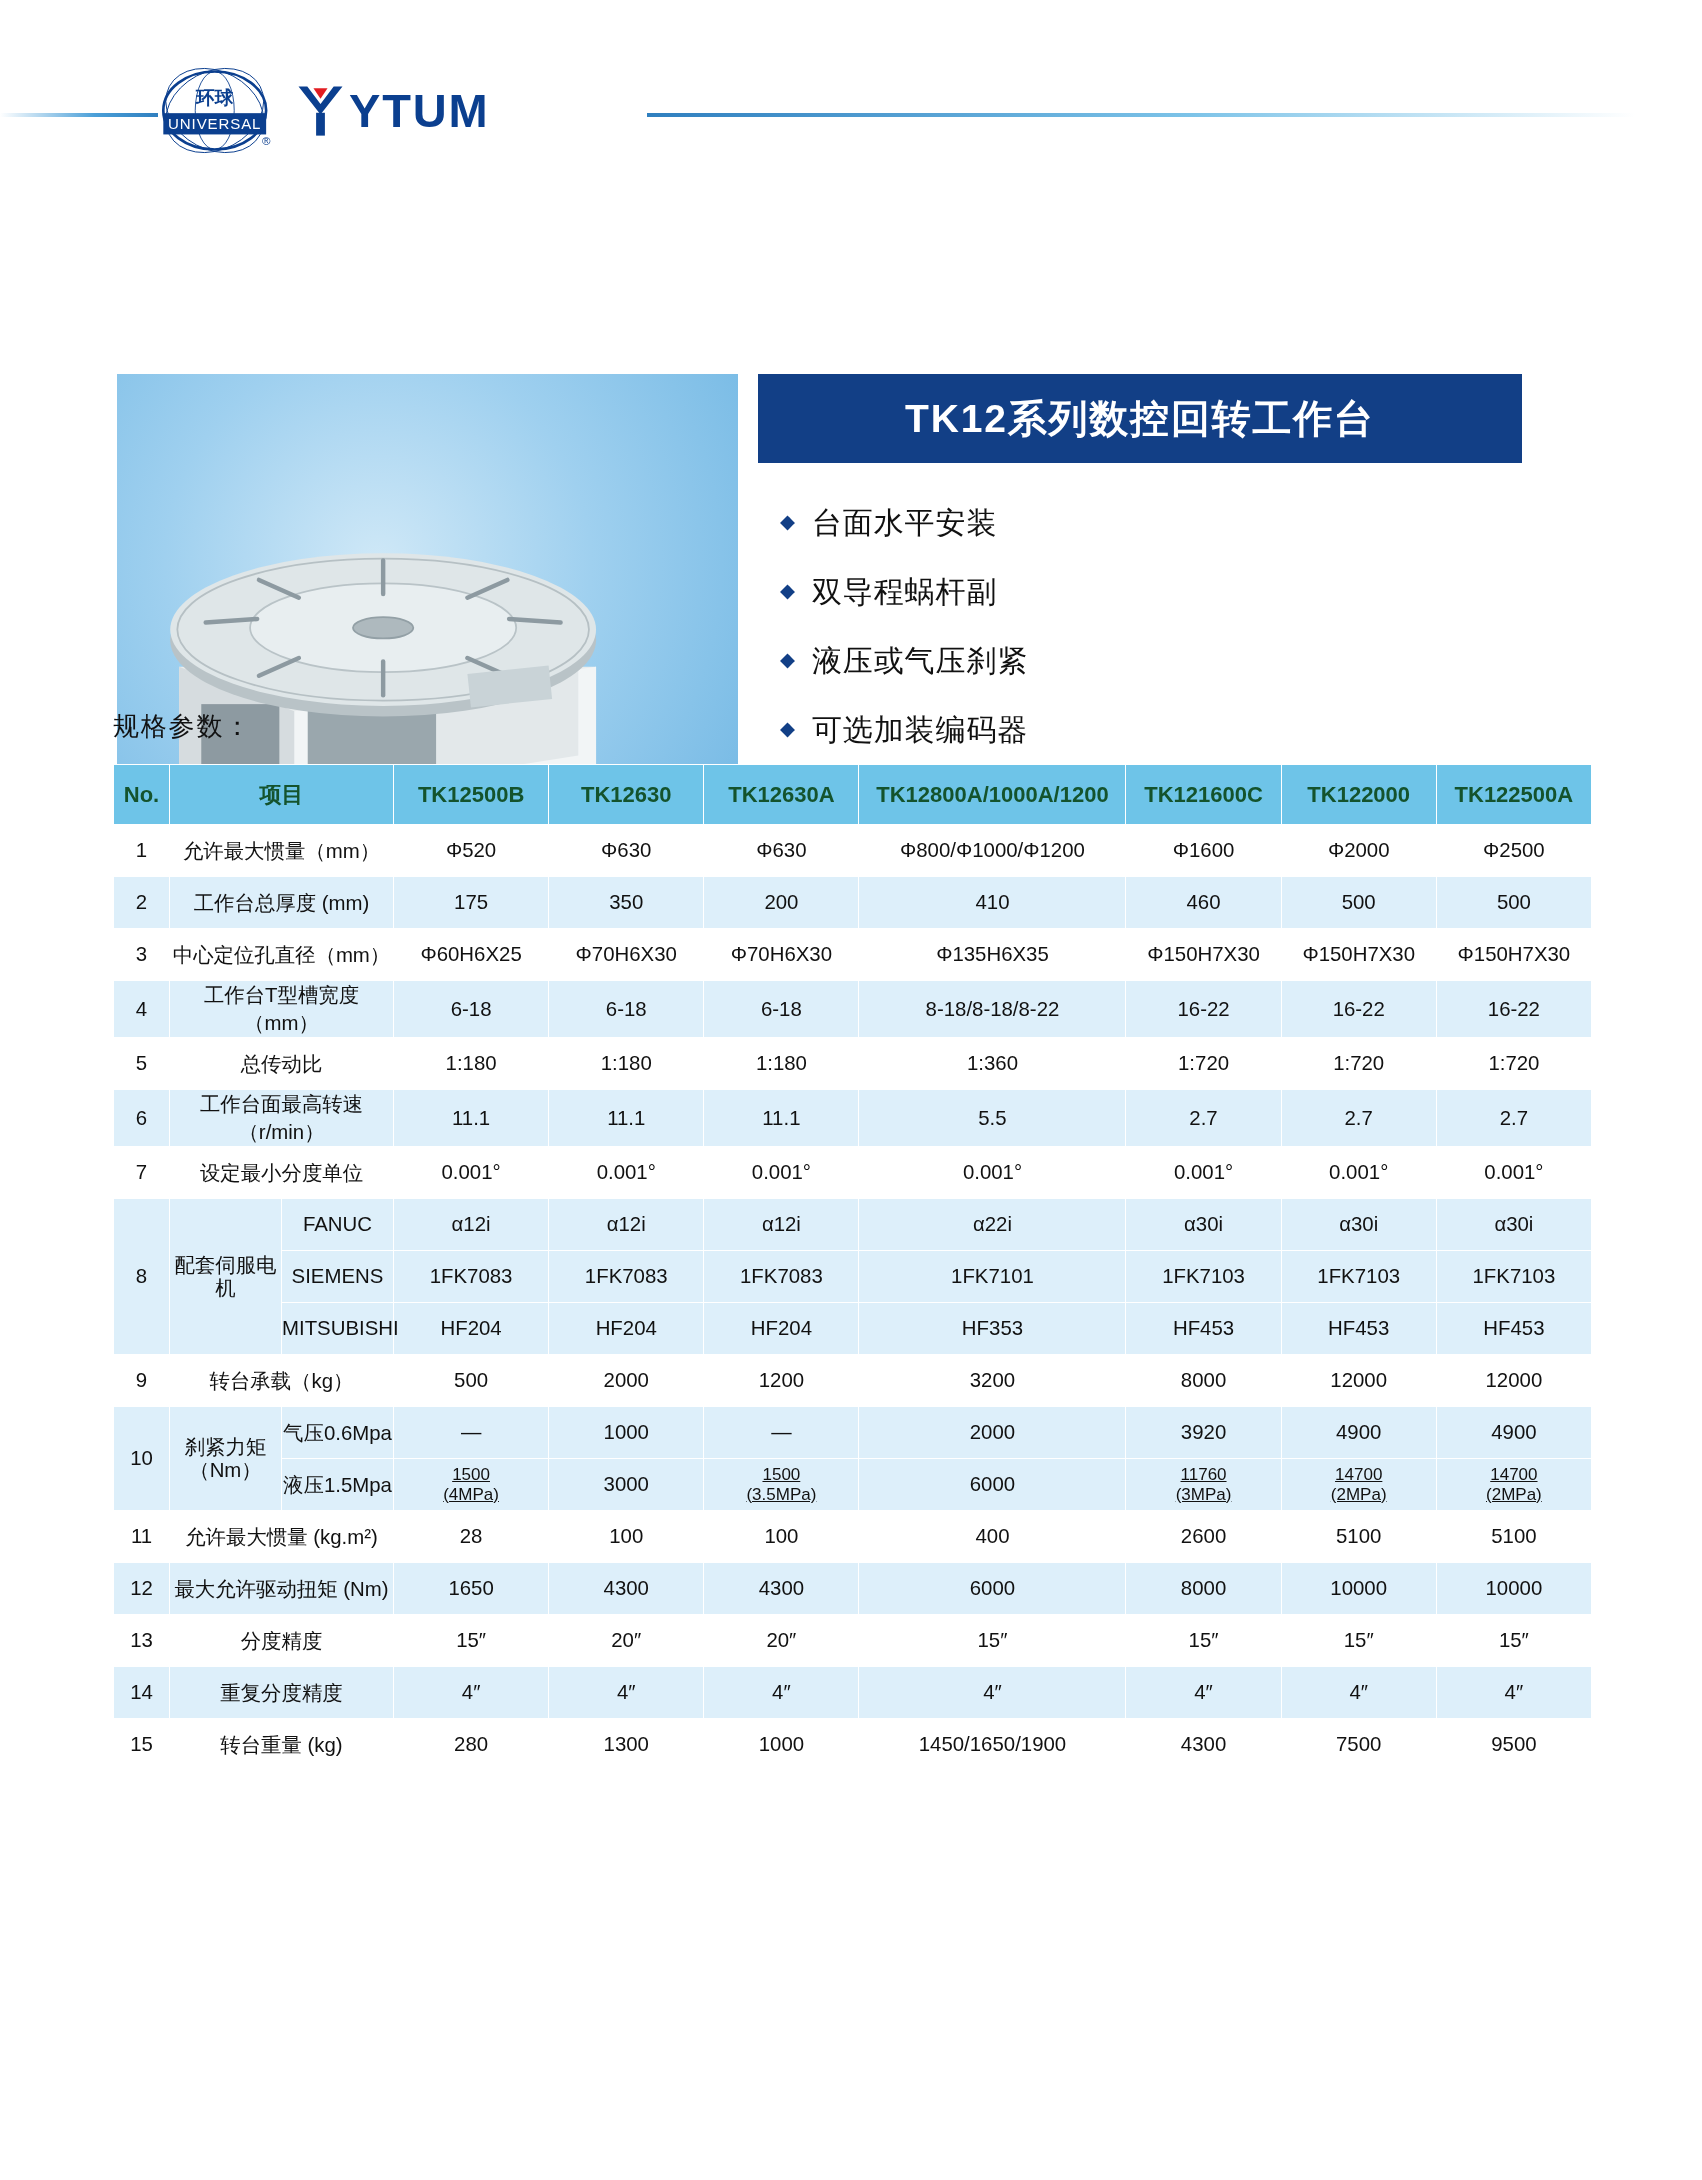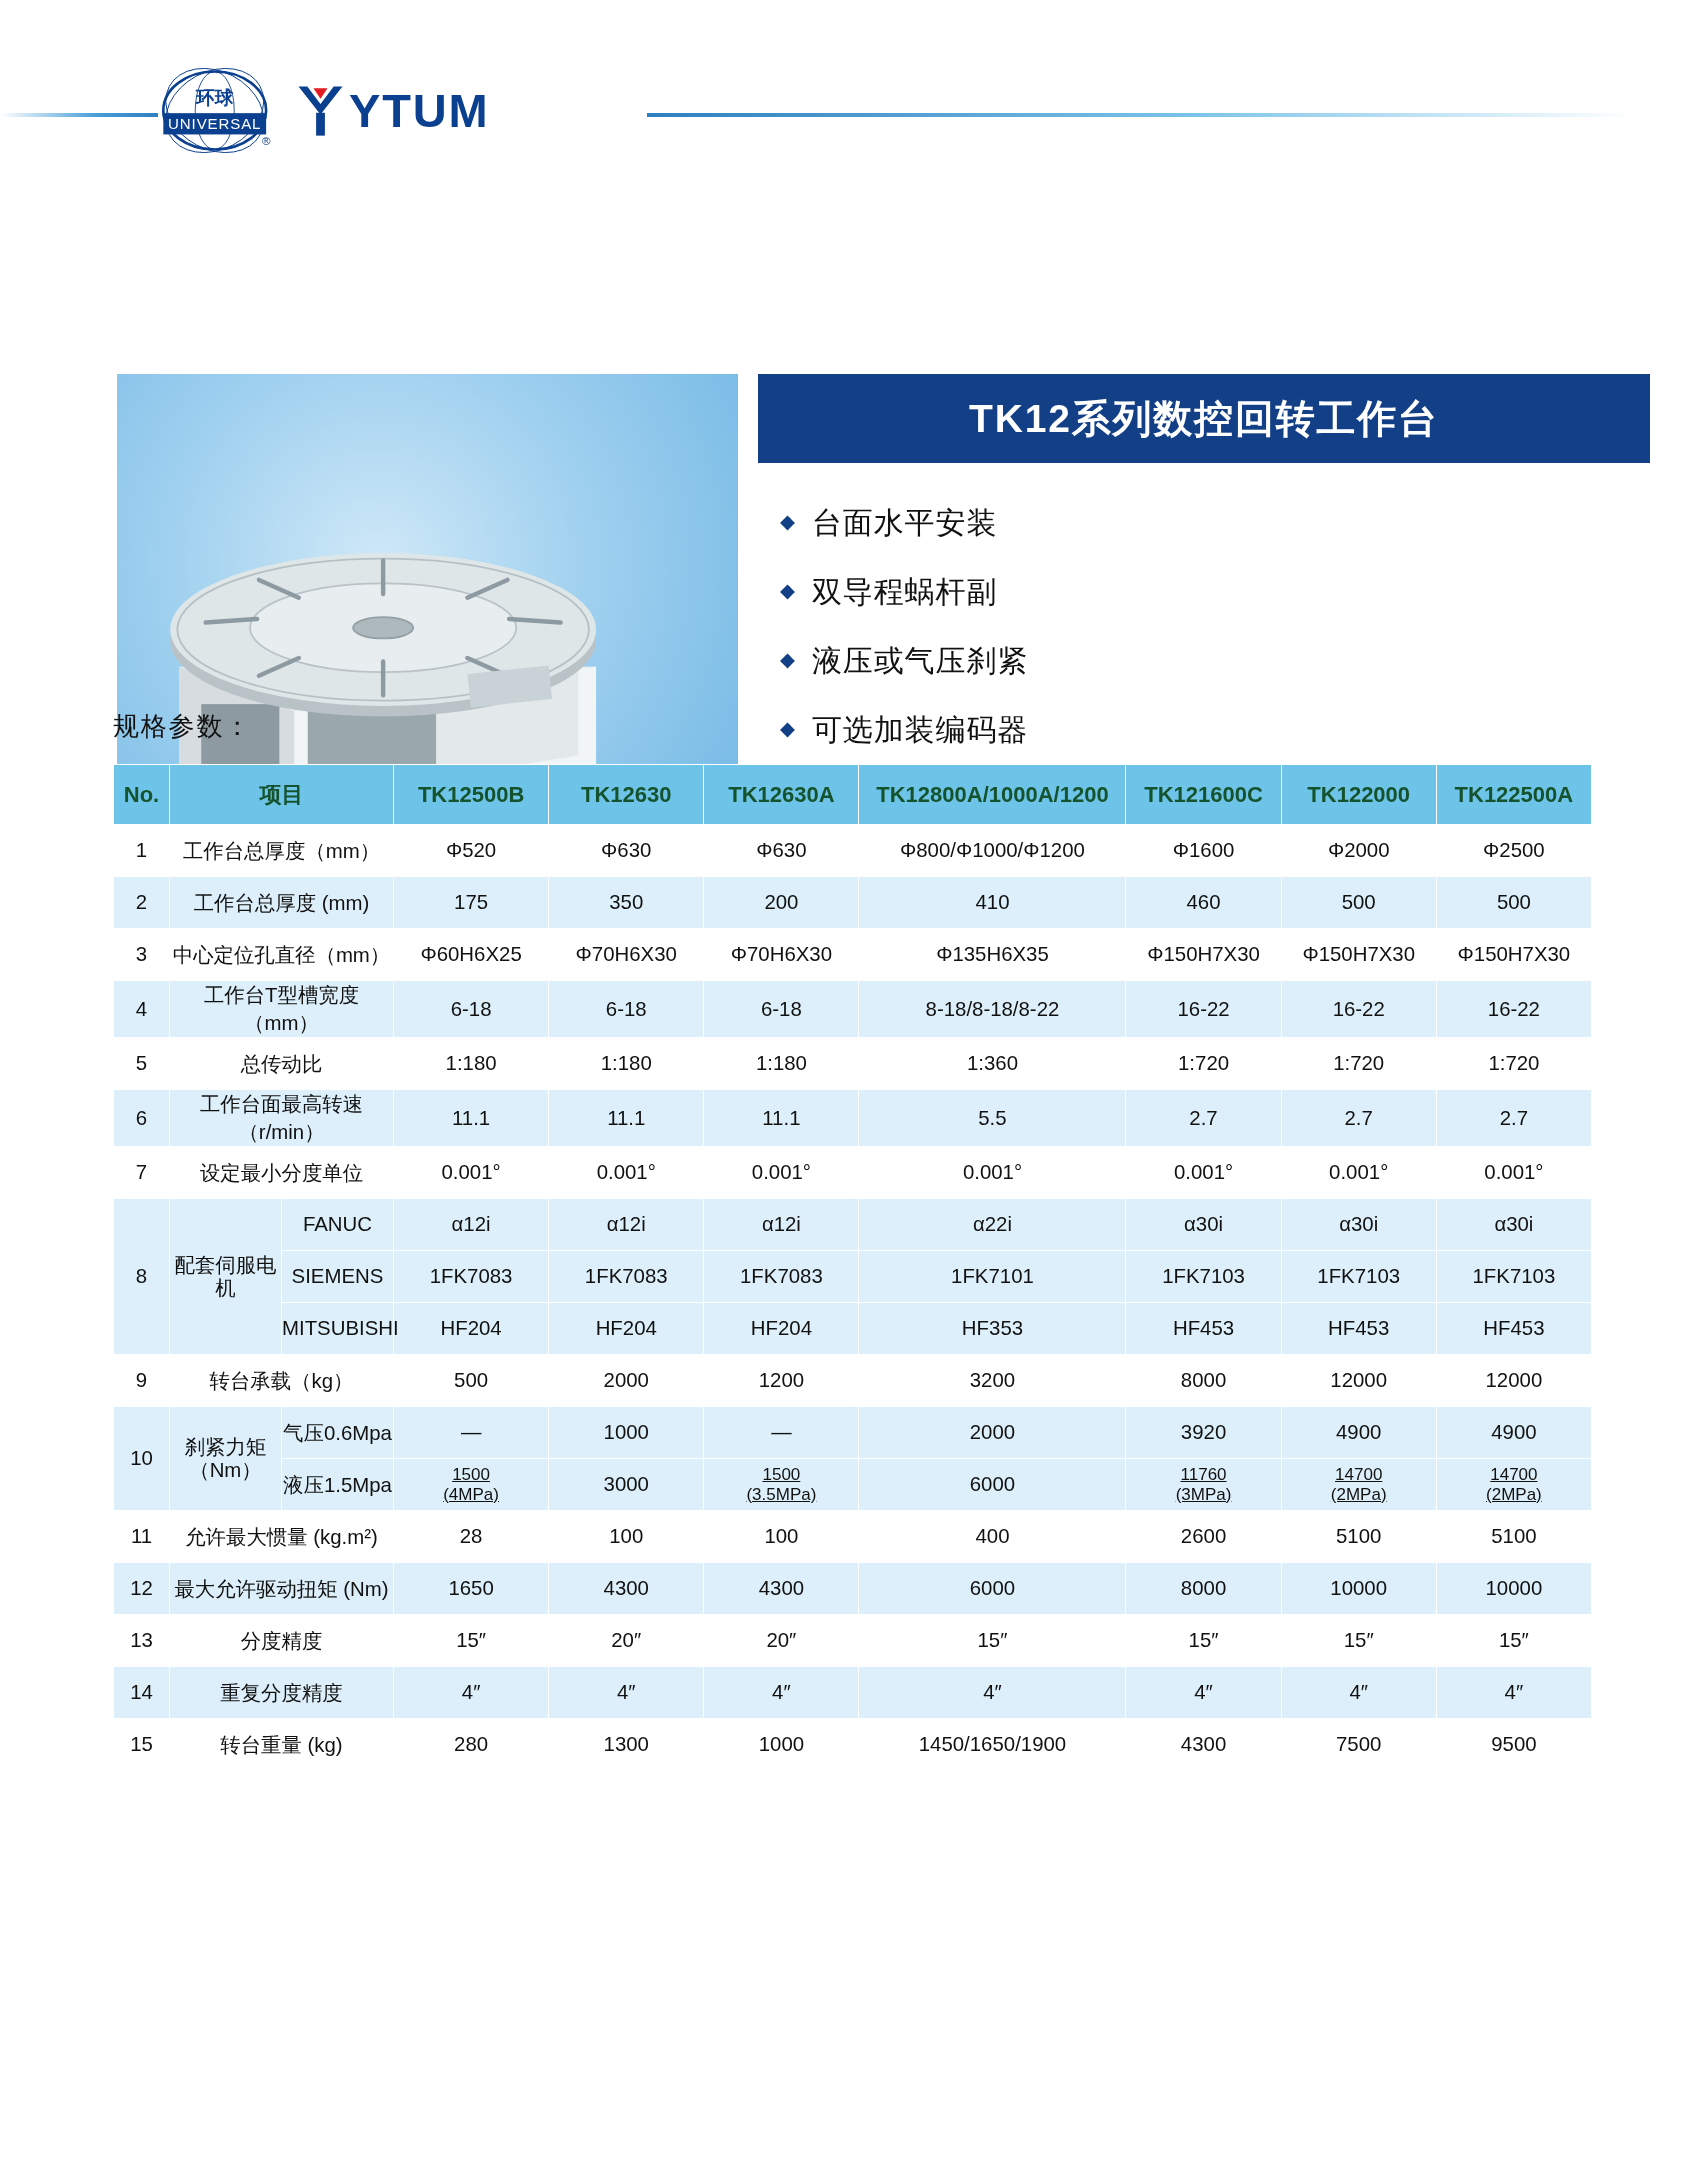--- a/index.html
+++ b/index.html
@@ -74,21 +74,21 @@
     left:117px; top:197px;
     width:621px; height:497px;
     background:
       radial-gradient(circle at 42% 38%, #cfe8f7 0%, #9fd0ef 45%, #6fb6e3 100%);
     overflow:hidden;
   }
   .hero-photo .machine{position:absolute;left:0;top:0;}
   .title-bar{
     position:absolute;
     left:758px; top:197px;
-    width:892px; height:89px;
+    width:764px; height:89px;
     background:#123f86;
     color:#ffffff;
     display:flex;
     align-items:center;
     justify-content:center;
     font-size:39px;
     font-weight:bold;
     letter-spacing:1.8px;
   }
   .features{
@@ -273,21 +273,21 @@
         <td style="width:266px">TK12800A/1000A/1200</td>
         <td>TK121600C</td>
         <td>TK122000</td>
         <td>TK122500A</td>
       </tr>
     </thead>
     <tbody>
 
       <tr class="r-odd">
         <td class="no">1</td>
-        <td class="lbl" colspan="2">工作台总厚度（mm）</td>
+        <td class="lbl" colspan="2">允许最大惯量（mm）</td>
         <td>Φ520</td>
         <td>Φ630</td>
         <td>Φ630</td>
         <td>Φ800/Φ1000/Φ1200</td>
         <td>Φ1600</td>
         <td>Φ2000</td>
         <td>Φ2500</td>
       </tr>
       <tr class="r-even">
         <td class="no">2</td>

